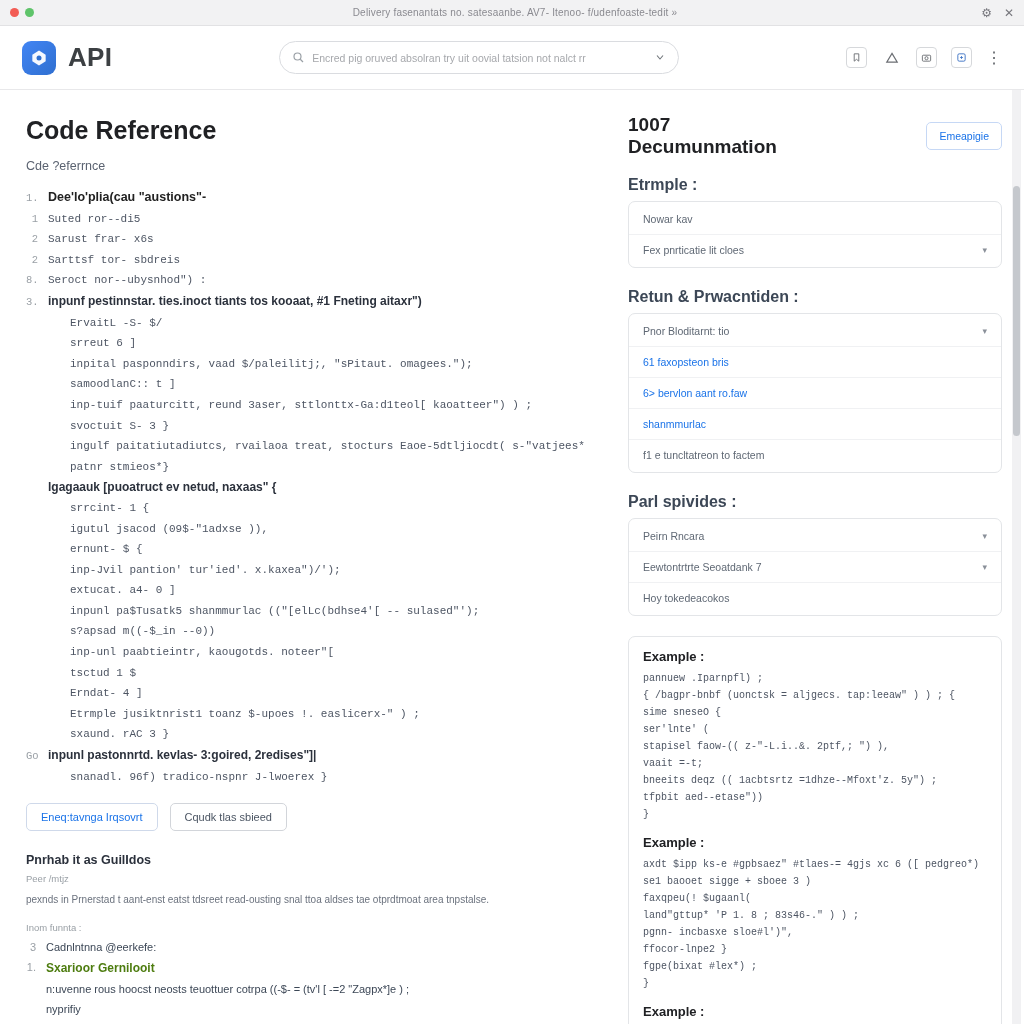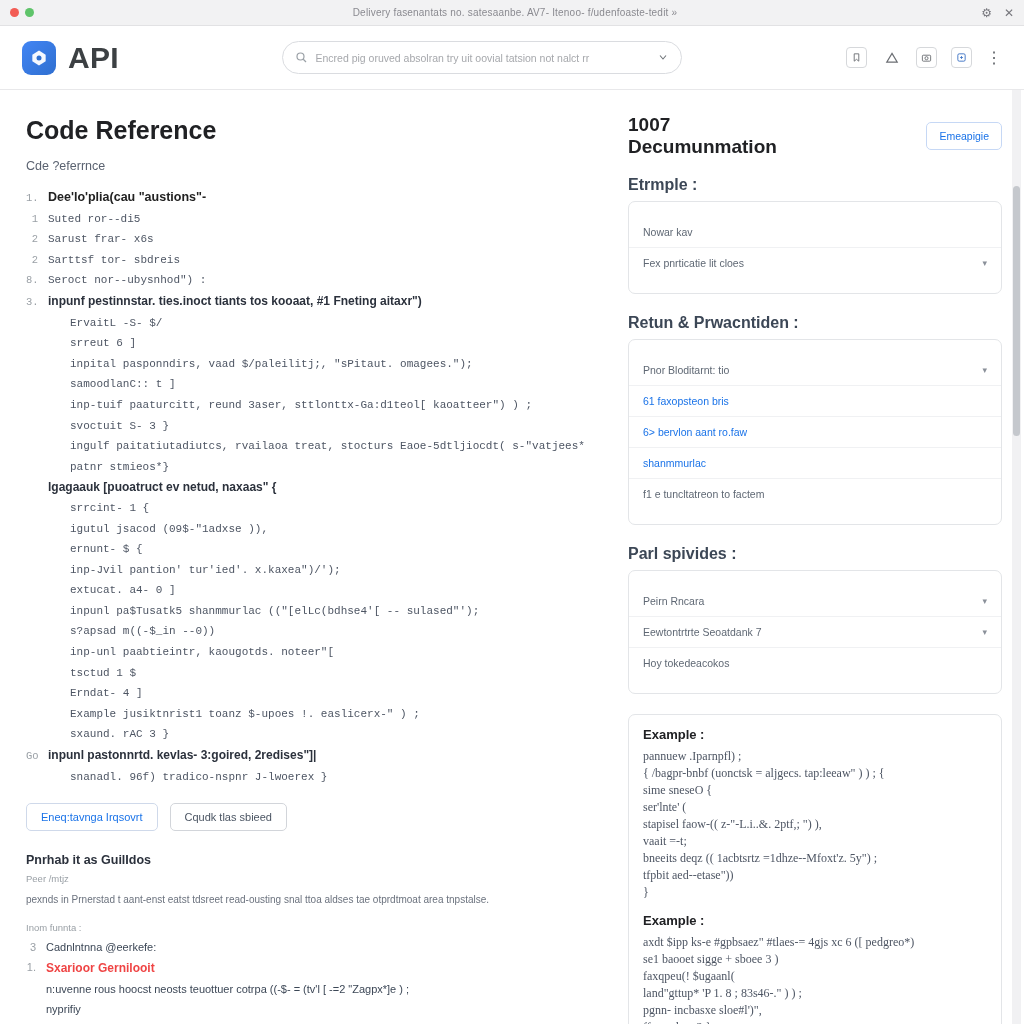--- a/index.html
+++ b/index.html
@@ -50,21 +50,21 @@
     gap: 14px;
   }
   .brand { display: flex; align-items: center; gap: 12px; }
   .brand-logo {
     width: 34px; height: 34px; border-radius: 9px;
     background: linear-gradient(135deg,#4285f4,#2f6fd0);
     display: flex; align-items: center; justify-content: center;
   }
   .brand-logo svg { display: block; }
   .brand-name {
-    font-size: 30px; font-weight: bold; color: #3c4043; letter-spacing: .3px;
+    font-size: 26px; font-weight: bold; color: #3c4043; letter-spacing: .3px;
   }
   .searchwrap { flex: 1; display: flex; justify-content: center; }
   .searchbox {
     width: 400px; height: 33px;
     border: 1px solid #dadce0; border-radius: 18px;
     display: flex; align-items: center; gap: 8px;
     padding: 0 12px;
     background: #fff;
   }
   .searchbox .ph {
@@ -147,57 +147,57 @@
   }
   .para {
     font-size: 10px; color: #6b727e; line-height: 16px; margin: 0 0 14px 0;
     filter: blur(0.5px);
   }
   .numbered {
     font-size: 11px; color: #3c4756; margin: 0 0 8px 0; filter: blur(0.45px);
     display: flex; gap: 10px;
   }
   .numbered .n { color: #9aa0a6; width: 10px; text-align: right; }
-  .numbered.strong span:last-child { font-weight: bold; color: #ef4444; font-size: 12px; }
+  .numbered.strong span:last-child { font-weight: bold; color: #4d7c0f; font-size: 12px; }
 
   
   .rt-head { display: flex; align-items: center; justify-content: space-between; }
   .rt-title { font-size: 19px; font-weight: bold; color: #202124; line-height: 22px; filter: blur(0.35px); }
   .pill {
     border: 1px solid #c6d8f5; color: #1a73e8; background: #fff;
     border-radius: 5px; font-size: 10.5px; padding: 7px 12px; filter: blur(0.4px);
     white-space: nowrap;
   }
   .rt-label {
     font-size: 16px; font-weight: bold; color: #3c4756;
     margin: 18px 0 7px 0; filter: blur(0.4px);
   }
   .card {
     border: 1px solid #e3e5e8; border-radius: 7px; background: #fff;
-    padding: 15px 0; margin-bottom: 20px;
+    padding: 2px 0; margin-bottom: 20px;
   }
   .card-row {
     display: flex; align-items: center; justify-content: space-between;
     padding: 9px 14px;
     font-size: 10.5px; color: #5f6874;
     filter: blur(0.45px);
   }
   .card-row + .card-row { border-top: 1px solid #f0f1f3; }
   .card-row .chev { color: #8a9099; font-size: 9px; }
   .card-row.link { color: #1a73e8; }
 
   .codecard {
     border: 1px solid #e3e5e8; border-radius: 7px; background: #fff;
     padding: 12px 14px 14px 14px; margin-top: 10px;
   }
   .codecard .ttl {
     font-size: 13px; font-weight: bold; color: #202124; margin-bottom: 6px; filter: blur(0.35px);
   }
   .cl {
-    font-family: Liberation Serif, serif; font-size: 12px; line-height: 17px;
+    font-family: Liberation Mono, monospace; font-size: 10px; line-height: 17px;
     color: #4d5563; white-space: nowrap; overflow: hidden; filter: blur(0.45px);
   }
 
   
   .vscroll {
     position: absolute; right: 3px; top: 8px; width: 6px; border-radius: 3px;
     background: #c9ccd1;
   }
   .vscroll.page-track {
     right: 3px; top: 0; bottom: 0; width: 9px; background: #f1f1f3; border-radius: 0;
@@ -378,21 +378,21 @@
       <li class="code-line ind1">
         <span class="num"></span>
         <span class="txt">tsctud     1  $</span>
       </li>
       <li class="code-line ind1">
         <span class="num"></span>
         <span class="txt">Erndat- 4 ]</span>
       </li>
       <li class="code-line ind1">
         <span class="num"></span>
-        <span class="txt">Example jusiktnrist1 toanz $-upoes !. easlicerx-" ) ;</span>
+        <span class="txt">Etrmple jusiktnrist1 toanz $-upoes !. easlicerx-" ) ;</span>
       </li>
       <li class="code-line ind1">
         <span class="num"></span>
         <span class="txt">sxaund. rAC  3 }</span>
       </li>
       <li class="code-line bold">
         <span class="num">Go</span>
         <span class="txt">inpunl pastonnrtd. kevlas- 3:goired, 2redises"]|</span>
       </li>
       <li class="code-line ind1">

